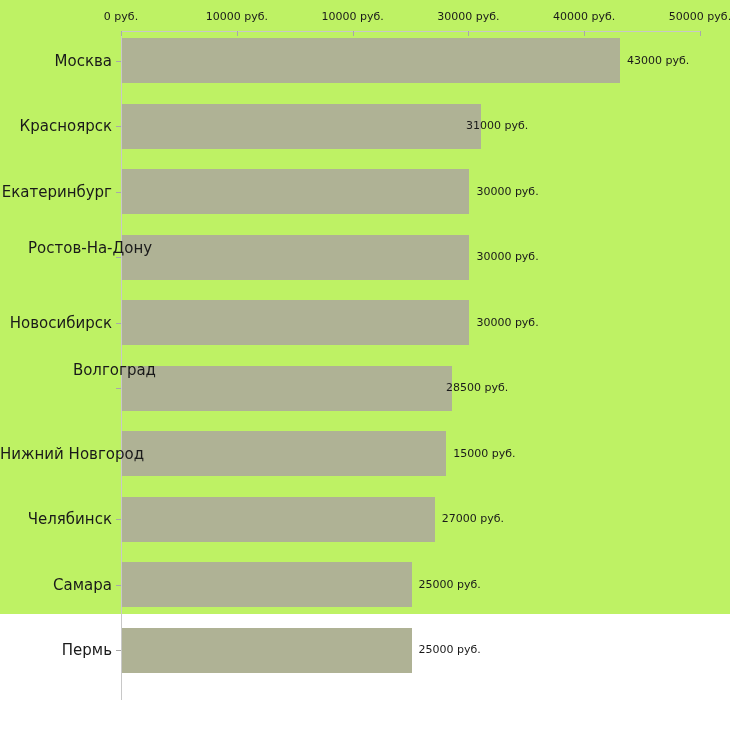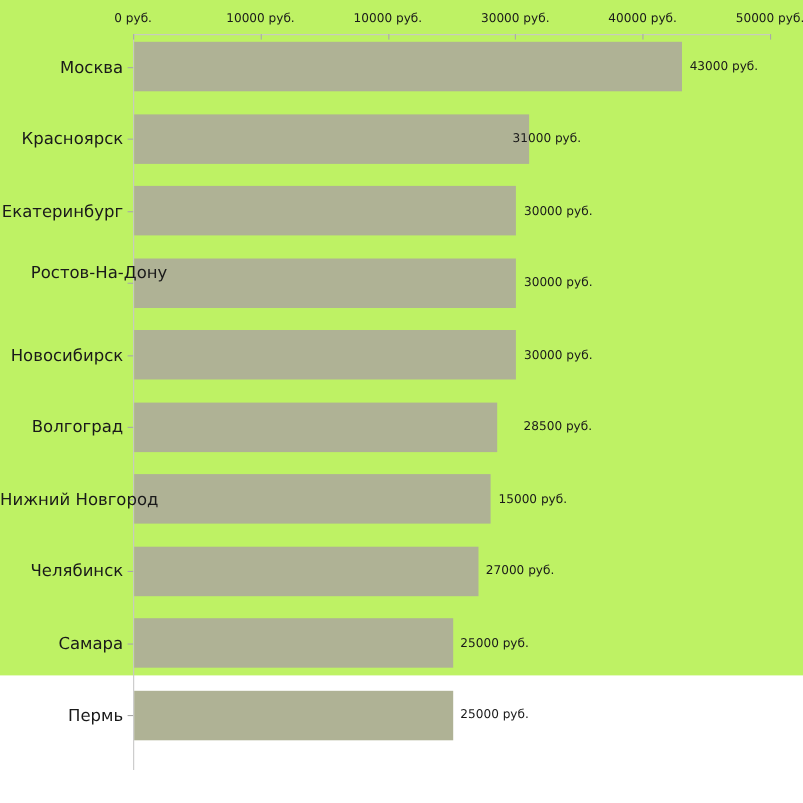--- a/index.html
+++ b/index.html
@@ -126,22 +126,22 @@
       <div class="bar" style="top: 234.5px; width: 347.4px; height: 45px; background: rgb(175, 178, 149);"></div>
       <div class="y-tick" style="top: 257px;"></div>
       <div class="cat-label" style="top: 242px; left: 0px; margin-left: 28px;">Ростов-На-Дону</div>
       <div class="val-label" style="top: 251px; left: 476.4px;">30000 руб.</div>
       <div class="bar" style="top: 300px; width: 347.4px; height: 45px; background: rgb(175, 178, 149);"></div>
       <div class="y-tick" style="top: 323px;"></div>
       <div class="cat-label" style="top: 316.5px; left: 0px;">Новосибирск</div>
       <div class="val-label" style="top: 316.5px; left: 476.4px;">30000 руб.</div>
       <div class="bar" style="top: 365.5px; width: 330.03px; height: 45px; background: rgb(175, 178, 149);"></div>
       <div class="y-tick" style="top: 388px;"></div>
-      <div class="cat-label" style="top: 382px; left: 0px;">Волгоград</div>
-      <div class="val-label" style="top: 382px; left: 476px;">28500 руб.</div>
+      <div class="cat-label" style="top: 364px; left: 0px; padding-left: 44px;">Волгоград</div>
+      <div class="val-label" style="top: 382px; left: 446px;">28500 руб.</div>
       <div class="bar" style="top: 431px; width: 324.24px; height: 45px; background: rgb(175, 178, 149);"></div>
       <div class="y-tick" style="top: 454px;"></div>
       <div class="cat-label" style="top: 447.5px; left: 0px;">Нижний Новгород</div>
       <div class="val-label" style="top: 447.5px; left: 453.24px;">15000 руб.</div>
       <div class="bar" style="top: 496.5px; width: 312.66px; height: 45px; background: rgb(175, 178, 149);"></div>
       <div class="y-tick" style="top: 519px;"></div>
       <div class="cat-label" style="top: 513px; left: 0px;">Челябинск</div>
       <div class="val-label" style="top: 513px; left: 441.66px;">27000 руб.</div>
       <div class="bar" style="top: 562px; width: 289.5px; height: 45px; background: rgb(175, 178, 149);"></div>
       <div class="y-tick" style="top: 585px;"></div>

